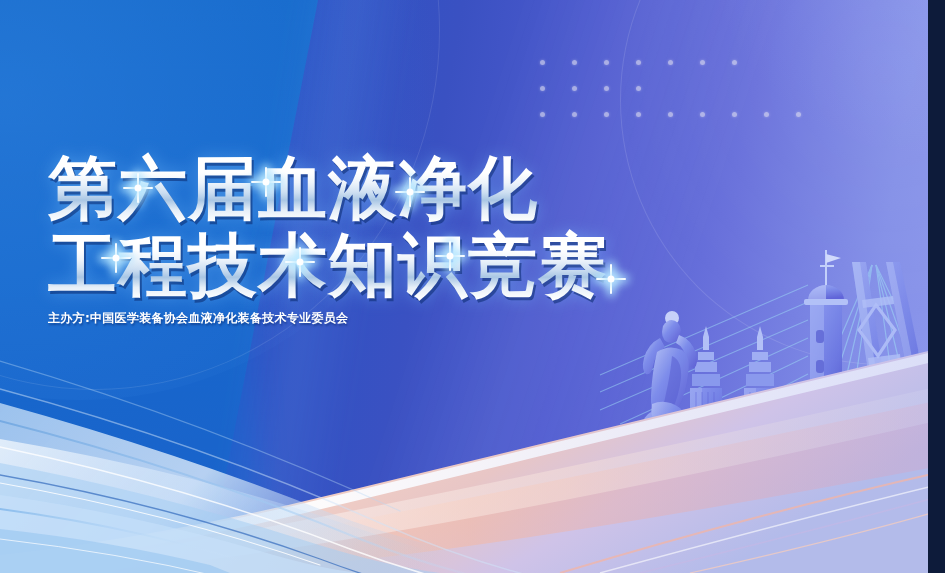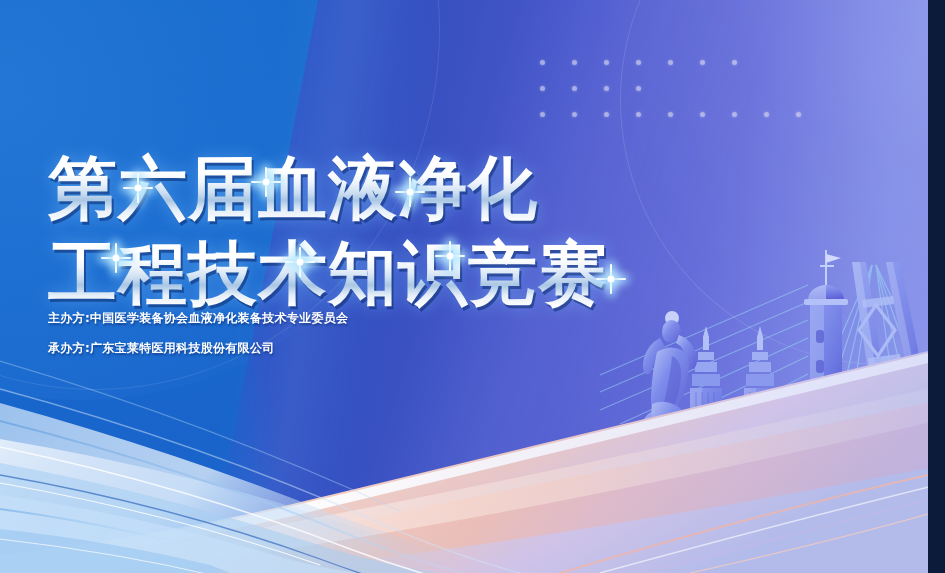--- a/index.html
+++ b/index.html
@@ -116,21 +116,21 @@
       #a9c6e4 66%,
       #e6eff8 80%,
       #ffffff 96%);
     -webkit-background-clip:text;
     background-clip:text;
     color:transparent;
     -webkit-text-fill-color:transparent;
     filter:drop-shadow(2px 3px 0 rgba(10,40,110,.55)) drop-shadow(0 0 8px rgba(120,190,255,.45));
     font-family:"DejaVu Sans","Liberation Sans",sans-serif;
   }
-  .tline2{ margin-top:12px; }
+  .tline2{ margin-top:4px; }
 
   
   .spark{
     position:absolute;
     pointer-events:none;
     z-index:10;
   }
   .spark i{
     position:absolute;left:50%;top:50%;
     transform:translate(-50%,-50%);
@@ -487,16 +487,15 @@
       <i class="c"></i>
   </div>
   <div class="spark" style="left:594px;top:262px;width:34px;height:34px;">
     <i class="h"></i>
       <i class="v"></i>
       <i class="c"></i>
   </div>
 
   <div class="subtitle">
     <div class="subline">主办方:中国医学装备协会血液净化装备技术专业委员会</div>
-    <div class="subline">承办方:广东宝莱特医用科技股份有限公司</div>
   </div>
 
 </div>
 
 </body></html>

